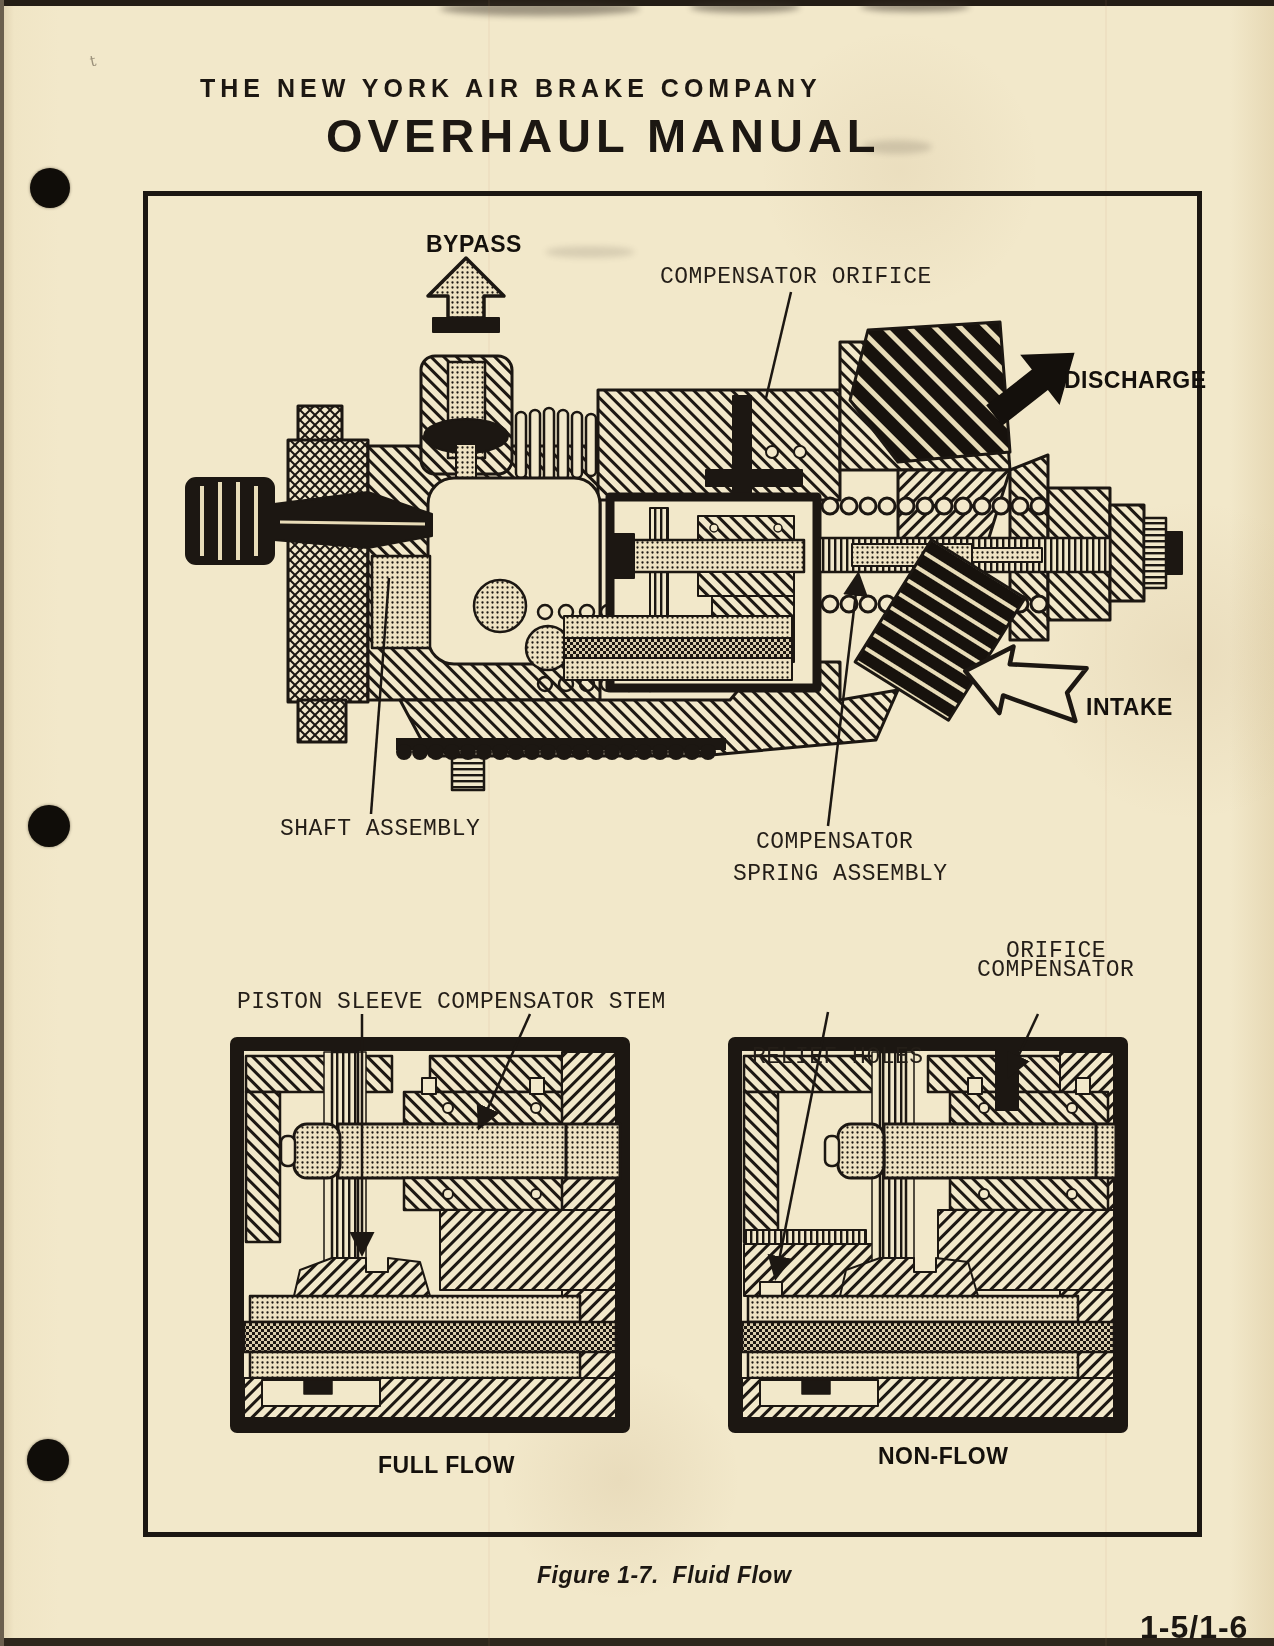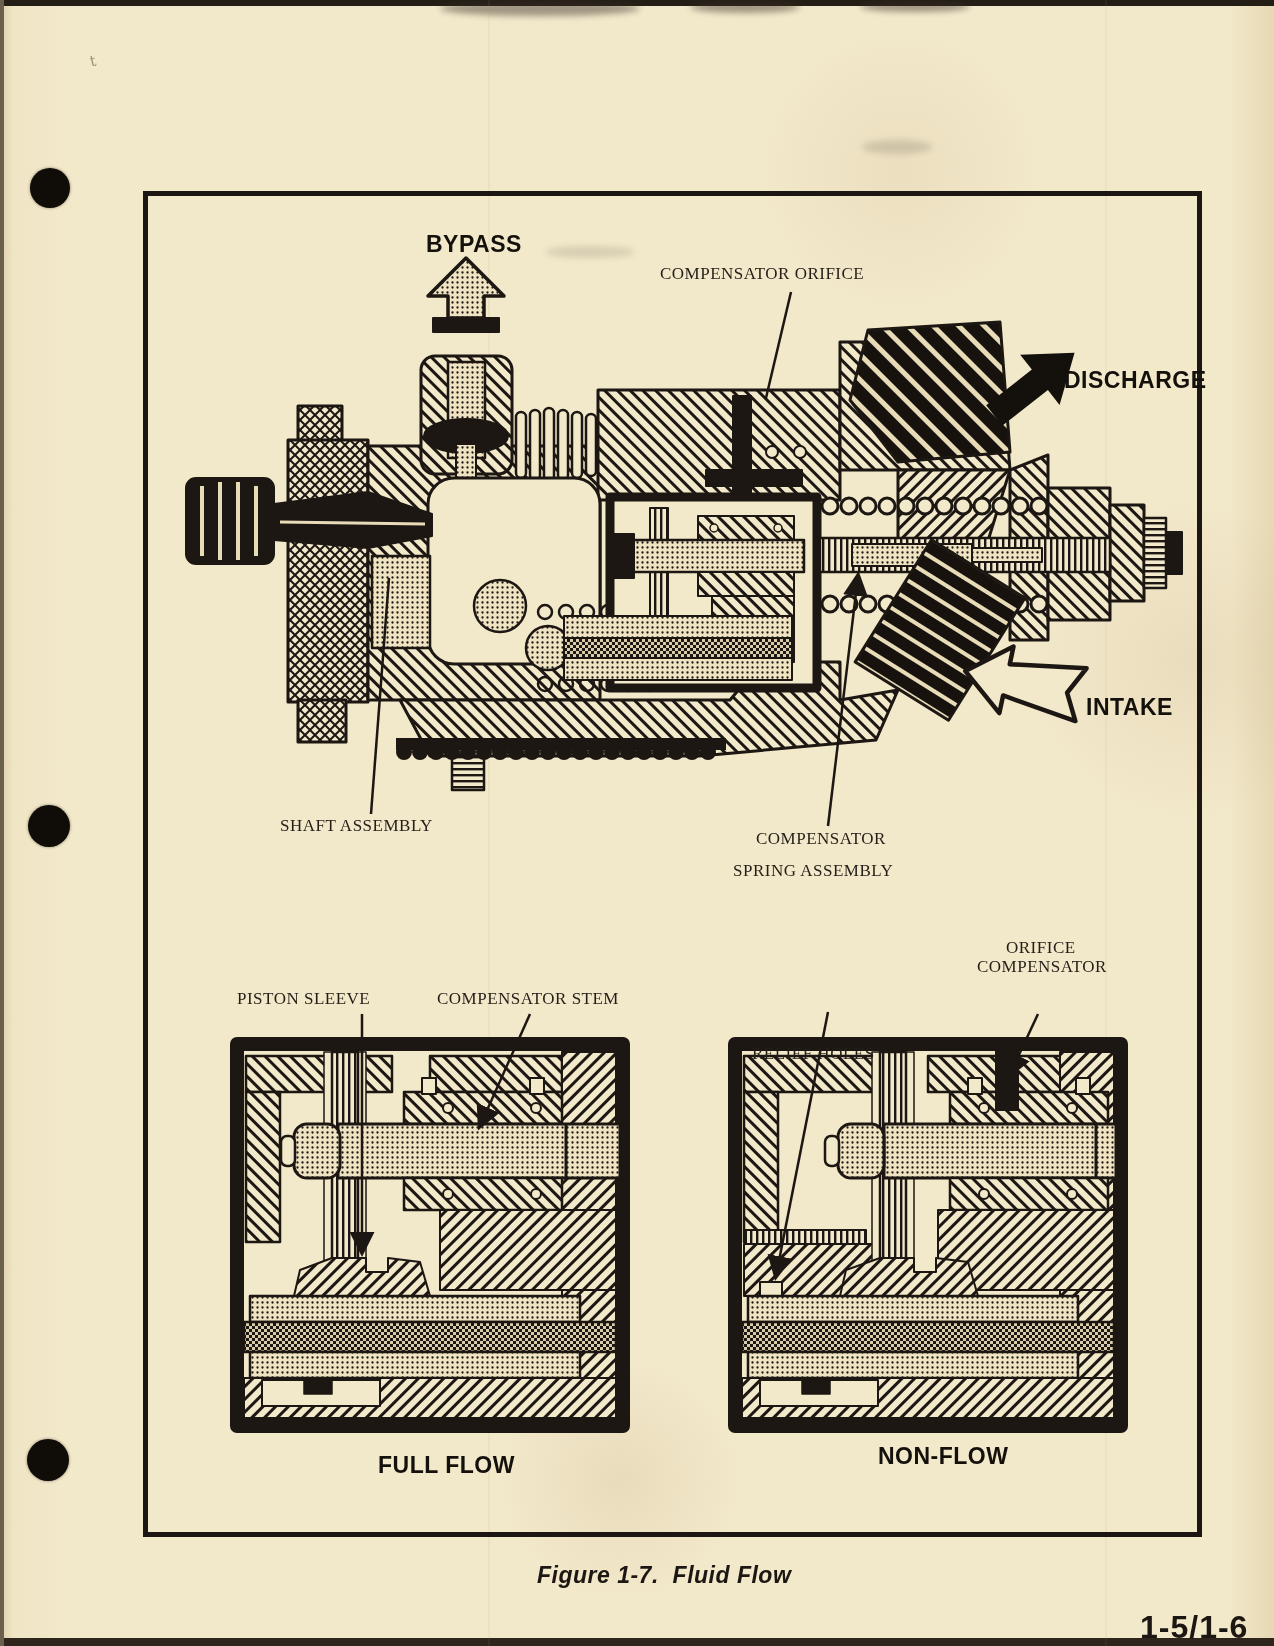--- a/index.html
+++ b/index.html
@@ -17,21 +17,21 @@
   }
   .edge-top{position:absolute;left:0;top:0;width:1274px;height:6px;background:#241d15;}
   .edge-bottom{position:absolute;left:0;top:1638px;width:1274px;height:8px;background:#2e261c;}
   .edge-left{position:absolute;left:0;top:0;width:4px;height:1646px;background:#6b5f4e;}
   .smudge{position:absolute;background:#3a3128;filter:blur(3px);opacity:.45;border-radius:50%;}
   .crease{position:absolute;top:0;width:2px;height:1646px;background:#b98c6a;opacity:.08;}
   .hole{position:absolute;background:#100d09;border-radius:50%;box-shadow:0 0 3px rgba(60,50,30,.6);}
   .hdr1{position:absolute;font-weight:700;font-size:25px;letter-spacing:5px;white-space:pre;}
   .hdr2{position:absolute;font-weight:700;font-size:47px;letter-spacing:5px;white-space:pre;}
   .figbox{position:absolute;left:143px;top:191px;width:1059px;height:1346px;border:5px solid #1c1712;box-sizing:border-box;}
-  .callout{position:absolute;font-family:Liberation Serif, serif;font-size:17px;letter-spacing:.5px;white-space:pre;color:#241e18;text-align:right;}
+  .callout{position:absolute;font-family:Liberation Mono, monospace;font-size:23px;letter-spacing:.5px;white-space:pre;color:#241e18;text-align:right;}
   .boldlab{position:absolute;font-weight:700;font-size:23px;letter-spacing:.5px;white-space:pre;color:#14100c;}
   .caption{position:absolute;font-weight:700;font-style:italic;font-size:23px;letter-spacing:.5px;white-space:pre;}
   .pagenum{position:absolute;font-weight:700;font-size:32px;letter-spacing:1px;white-space:pre;}
   .pencil{position:absolute;font-family:"DejaVu Serif",serif;font-size:15px;color:rgba(70,58,44,.5);transform:rotate(-12deg);}
   svg.art{position:absolute;left:0;top:0;}
 </style>
 </head>
 <body>
 
 <div class="page">
@@ -45,20 +45,22 @@
   <div class="smudge" style="left:545px;top:246px;width:90px;height:12px;opacity:.14;"></div>
   <div class="smudge" style="left:862px;top:140px;width:70px;height:14px;opacity:.16;"></div>
   <div class="crease" style="left:488px;"></div>
   <div class="crease" style="left:1105px;"></div>
   <div class="pencil" style="left:90px;top:52px;">t</div>
 
   <div class="hole" style="left:30px;top:168px;width:40px;height:40px;"></div>
   <div class="hole" style="left:28px;top:805px;width:42px;height:42px;"></div>
   <div class="hole" style="left:27px;top:1439px;width:42px;height:42px;"></div>
 
+  <div class="hdr1" style="left:200px;top:74px;">THE NEW YORK AIR BRAKE COMPANY</div>
+  <div class="hdr2" style="left:326px;top:108px;">OVERHAUL MANUAL</div>
 
   <div class="figbox"></div>
 
   <svg class="art" width="1274" height="1646" viewBox="0 0 1274 1646">
     <defs>
       <pattern id="hA" width="9" height="9" patternUnits="userSpaceOnUse" patternTransform="rotate(45)">
         <rect width="9" height="9" fill="#f2e8ca"></rect>
           <rect width="9" height="3" fill="#1c1712"></rect>
       </pattern>
       <pattern id="hB" width="9" height="9" patternUnits="userSpaceOnUse" patternTransform="rotate(-45)">

